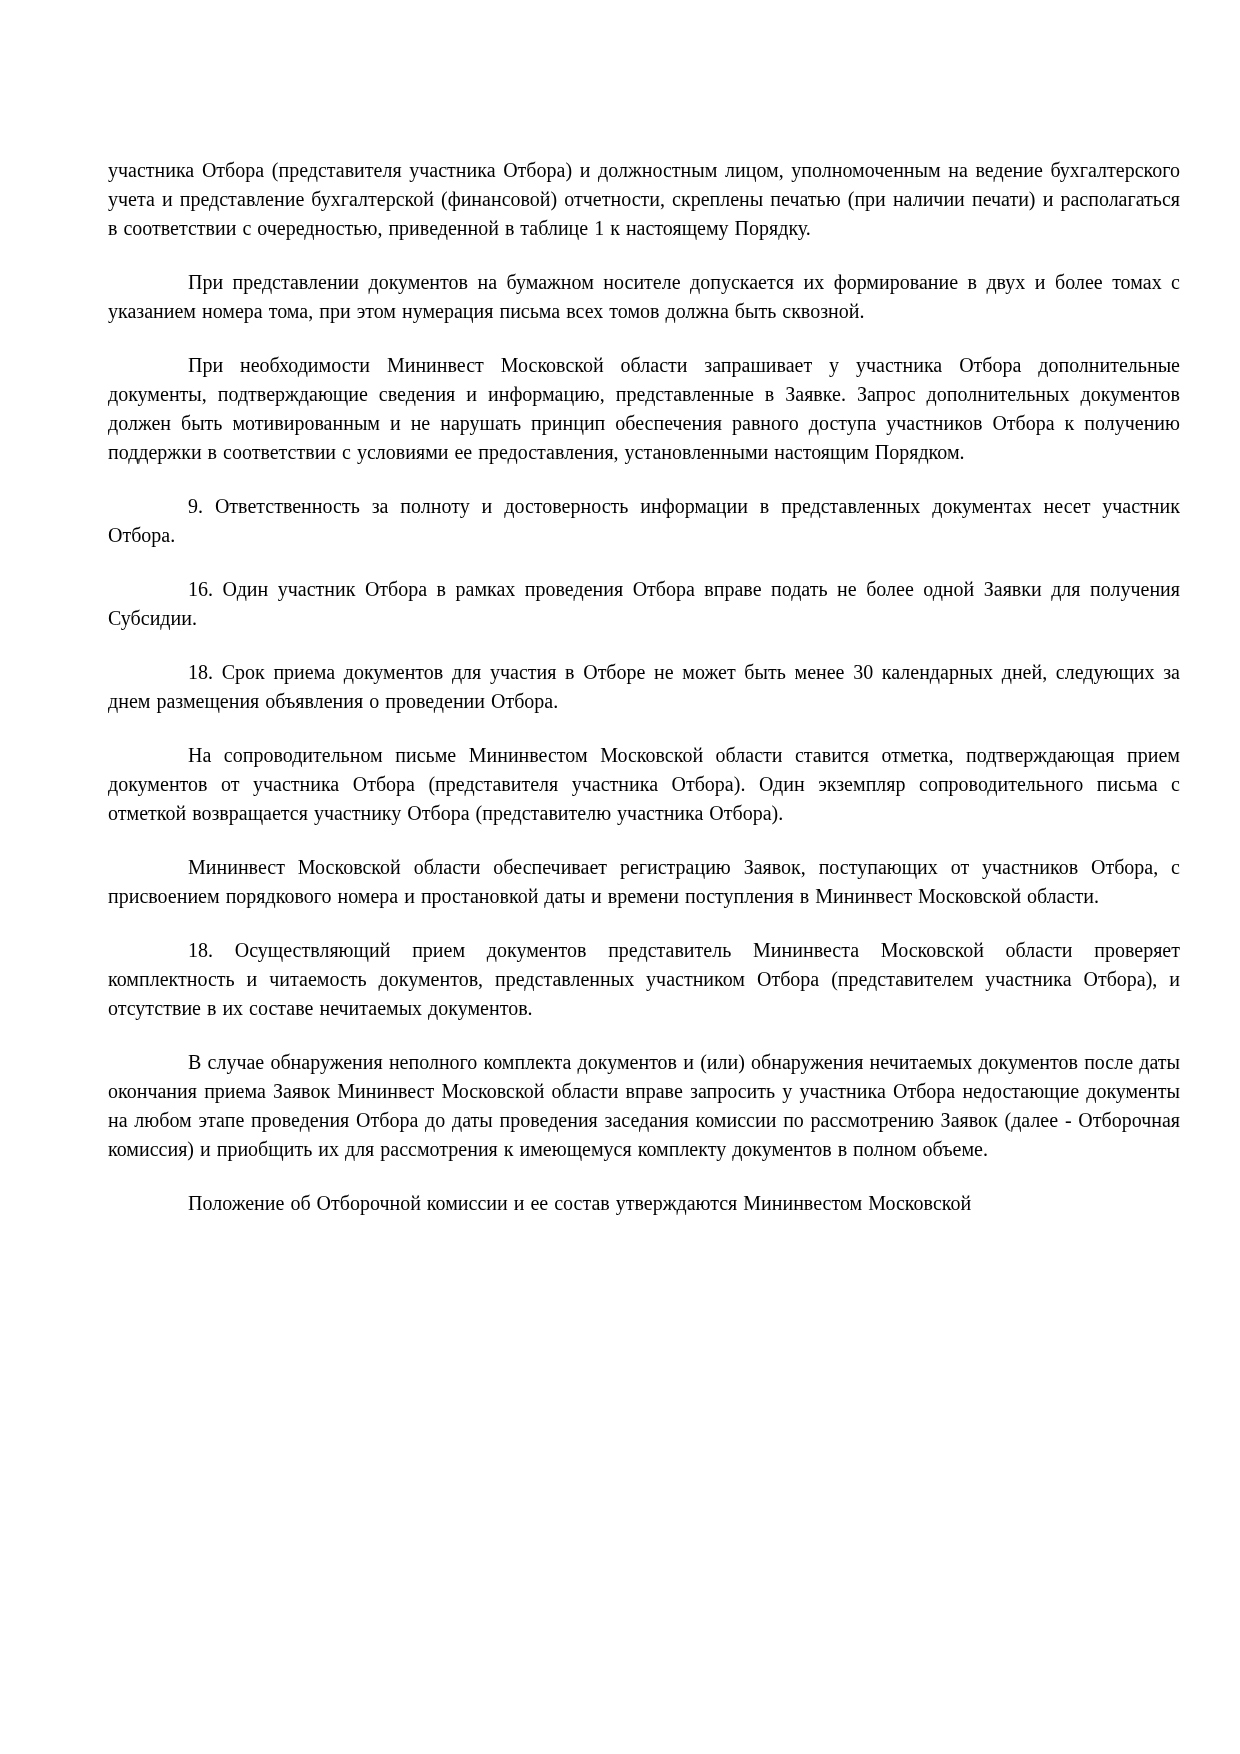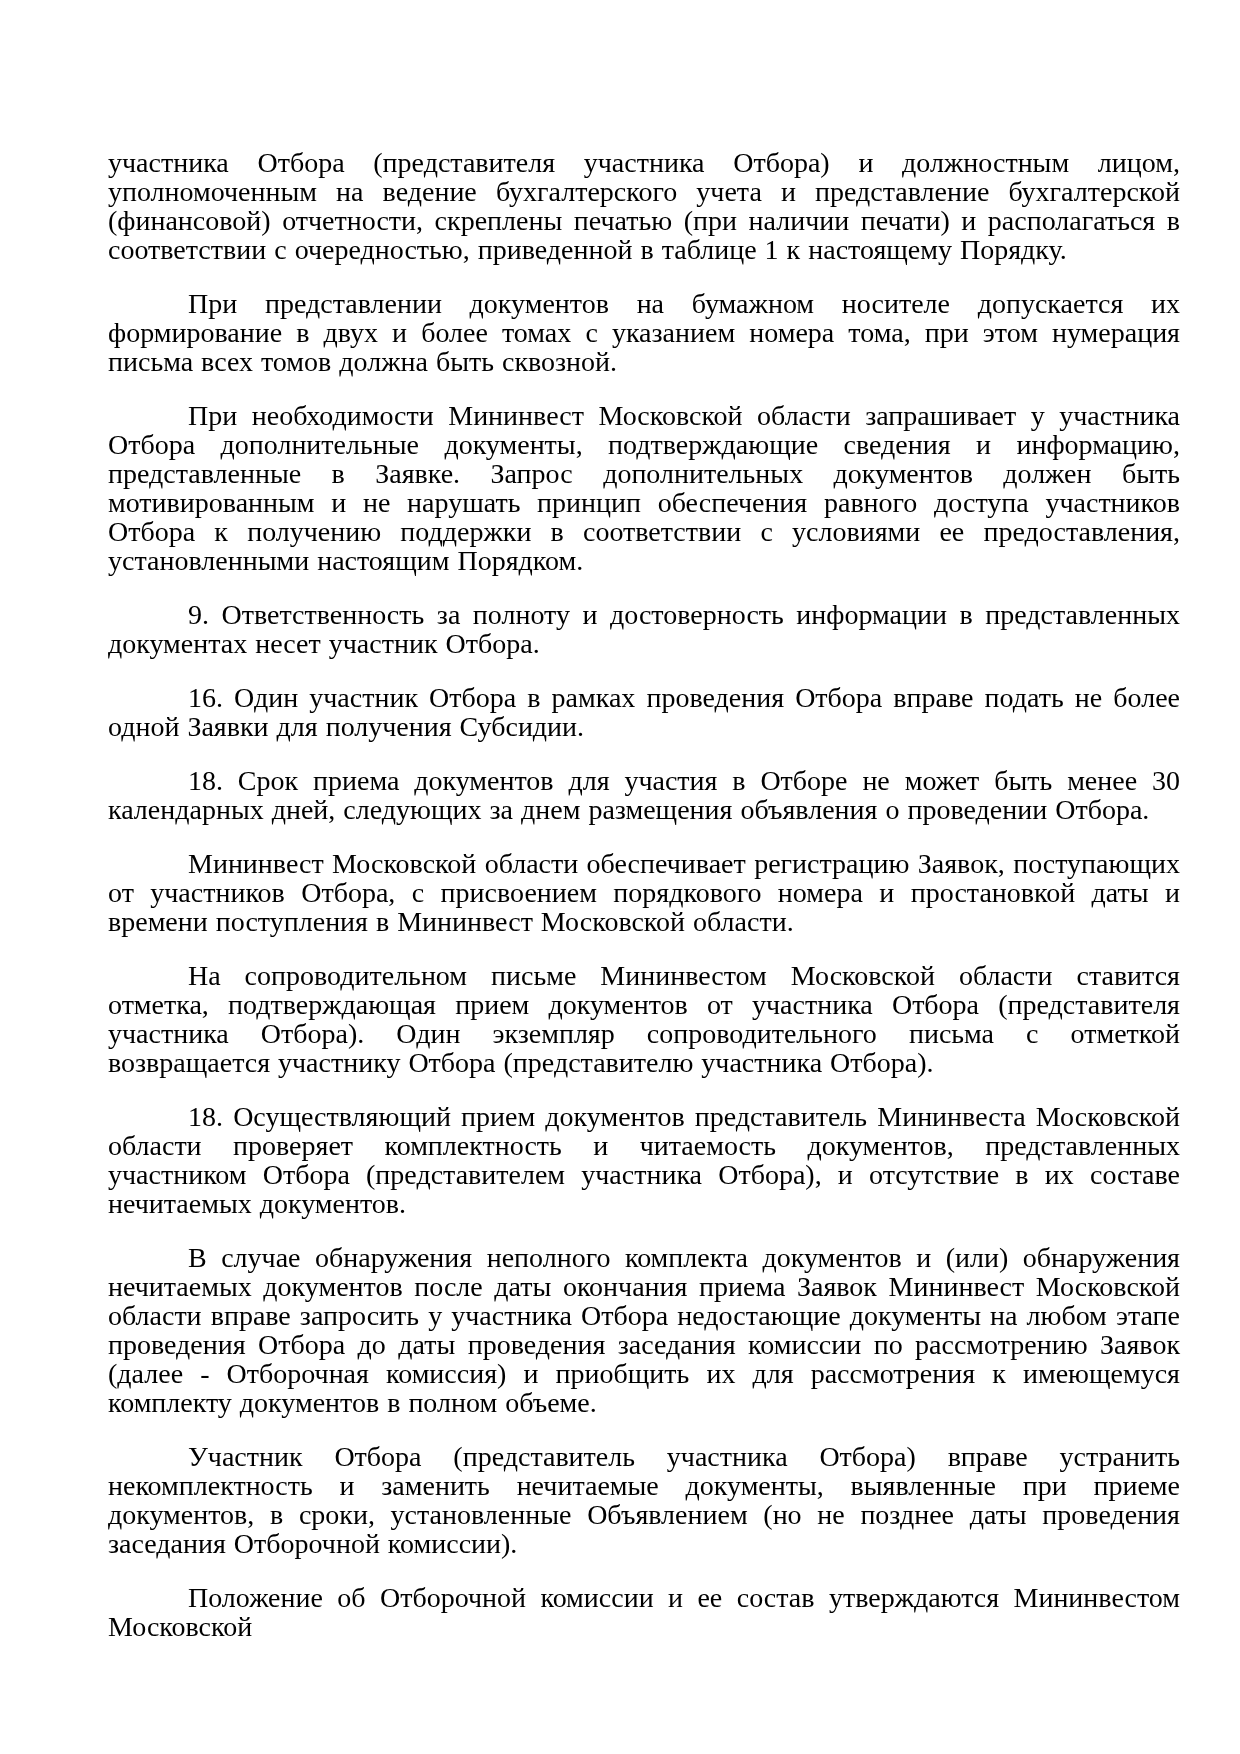--- a/index.html
+++ b/index.html
@@ -19,42 +19,41 @@
     position: absolute;
     top: 0;
     left: 0;
     width: 1240px;
     height: 1754px;
     background: #ffffff;
     box-sizing: border-box;
     padding: 140px 60px 60px 108px;
   }
   .doc-body p {
-    margin: 8px 0 25px 0;
-    font-size: 28px;
+    margin: 16px 0 25px 0;
+    font-size: 20px;
     line-height: 29px;
     text-align: justify;
     text-indent: 80px;
     word-spacing: 1px;
   }
   .doc-body p.no-indent {
     text-indent: 0;
   }
 </style>
 </head>
 <body>
 
 <div class="page">
   <div class="doc-body">
     <p class="no-indent">участника Отбора (представителя участника Отбора) и должностным лицом, уполномоченным на ведение бухгалтерского учета и представление бухгалтерской (финансовой) отчетности, скреплены печатью (при наличии печати) и располагаться в соответствии с очередностью, приведенной в таблице 1 к настоящему Порядку.</p>
     <p>При представлении документов на бумажном носителе допускается их формирование в двух и более томах с указанием номера тома, при этом нумерация письма всех томов должна быть сквозной.</p>
     <p>При необходимости Мининвест Московской области запрашивает у участника Отбора дополнительные документы, подтверждающие сведения и информацию, представленные в Заявке. Запрос дополнительных документов должен быть мотивированным и не нарушать принцип обеспечения равного доступа участников Отбора к получению поддержки в соответствии с условиями ее предоставления, установленными настоящим Порядком.</p>
     <p>9. Ответственность за полноту и достоверность информации в представленных документах несет участник Отбора.</p>
     <p>16. Один участник Отбора в рамках проведения Отбора вправе подать не более одной Заявки для получения Субсидии.</p>
     <p>18. Срок приема документов для участия в Отборе не может быть менее 30 календарных дней, следующих за днем размещения объявления о проведении Отбора.</p>
+    <p>На сопроводительном письме Мининвестом Московской области ставится отметка, подтверждающая прием документов от участника Отбора (представителя участника Отбора). Один экземпляр сопроводительного письма с отметкой возвращается участнику Отбора (представителю участника Отбора).</p>
     <p>Мининвест Московской области обеспечивает регистрацию Заявок, поступающих от участников Отбора, с присвоением порядкового номера и простановкой даты и времени поступления в Мининвест Московской области.</p>
-    <p>На сопроводительном письме Мининвестом Московской области ставится отметка, подтверждающая прием документов от участника Отбора (представителя участника Отбора). Один экземпляр сопроводительного письма с отметкой возвращается участнику Отбора (представителю участника Отбора).</p>
     <p>18. Осуществляющий прием документов представитель Мининвеста Московской области проверяет комплектность и читаемость документов, представленных участником Отбора (представителем участника Отбора), и отсутствие в их составе нечитаемых документов.</p>
     <p>В случае обнаружения неполного комплекта документов и (или) обнаружения нечитаемых документов после даты окончания приема Заявок Мининвест Московской области вправе запросить у участника Отбора недостающие документы на любом этапе проведения Отбора до даты проведения заседания комиссии по рассмотрению Заявок (далее - Отборочная комиссия) и приобщить их для рассмотрения к имеющемуся комплекту документов в полном объеме.</p>
-    <p>Участник Отбора (представитель участника Отбора) вправе устранить некомплектность и заменить нечитаемые документы, выявленные при приеме документов, в сроки, установленные Объявлением (но не позднее даты проведения заседания Отборочной комиссии).</p>
     <p>Положение об Отборочной комиссии и ее состав утверждаются Мининвестом Московской</p>
   </div>
 </div>
 
 </body></html>

